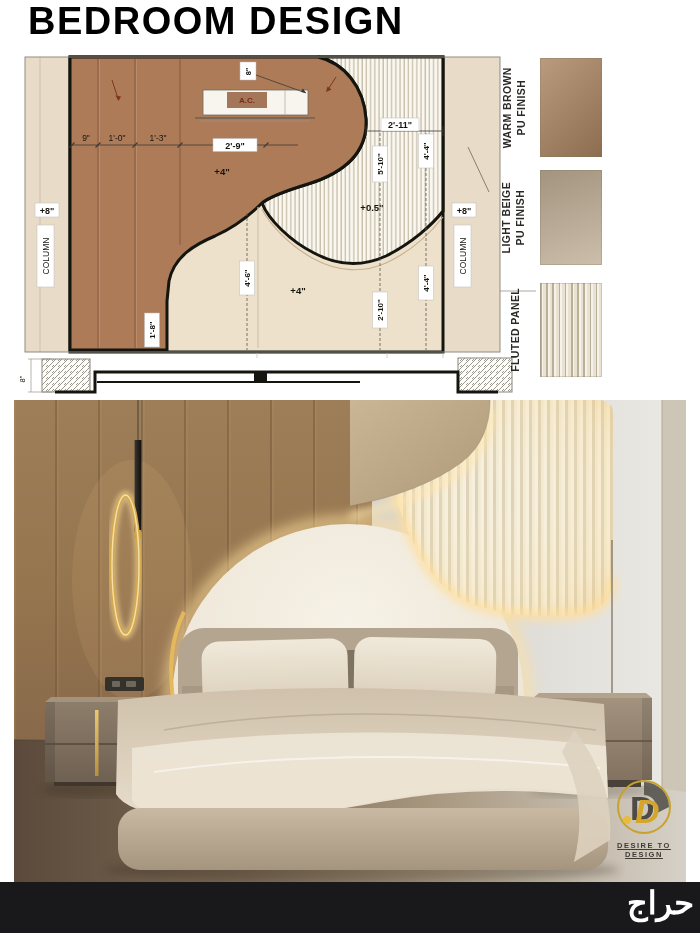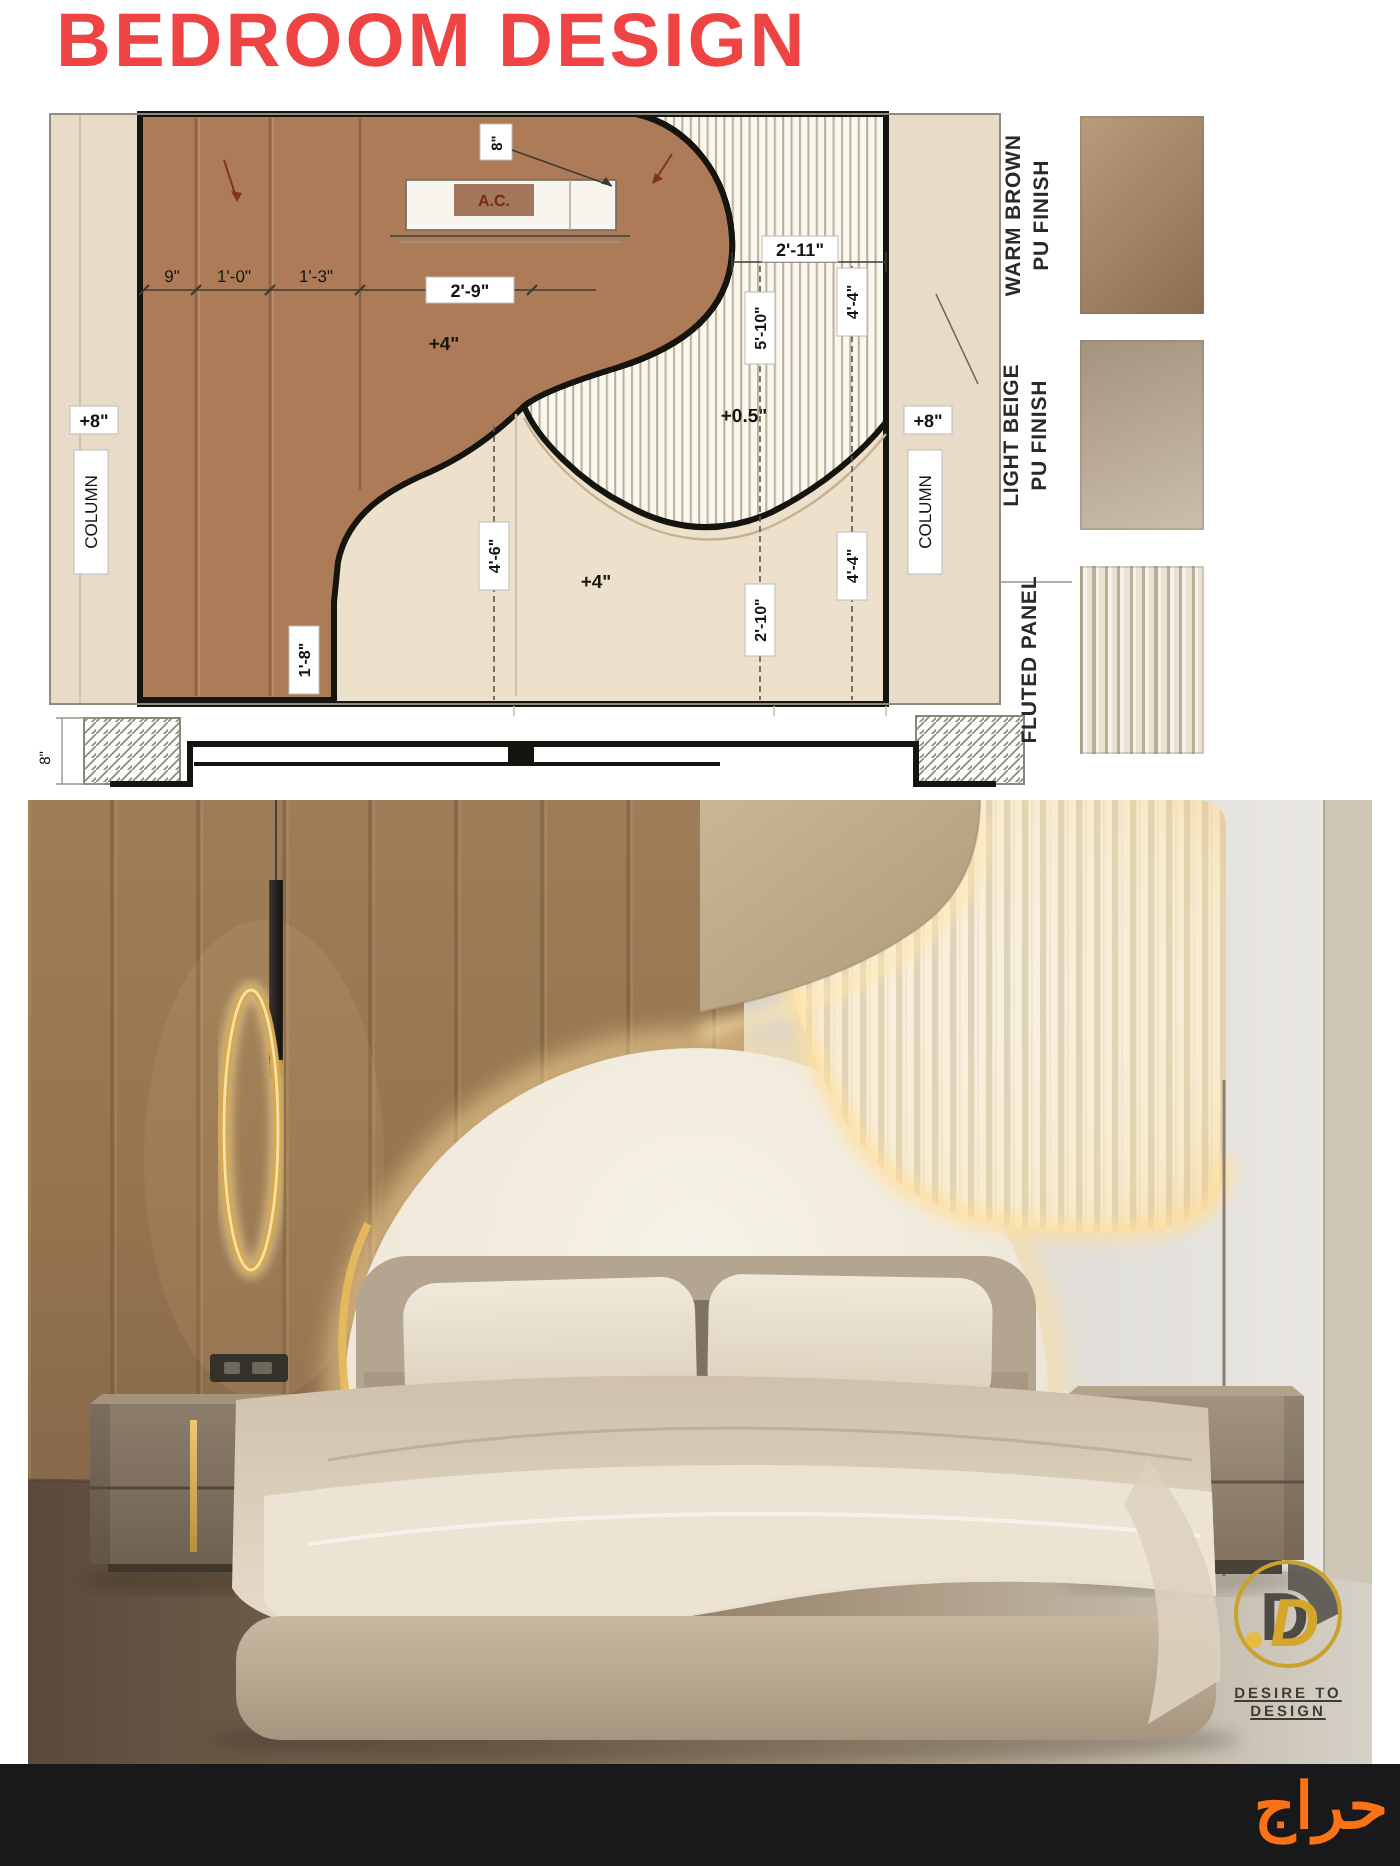--- a/index.html
+++ b/index.html
@@ -1,41 +1,41 @@
 <!DOCTYPE html>
 <html><head>
 <meta charset="utf-8">
 <style>
   html,body { margin:0; padding:0; background:#ffffff; }
   .page { position:relative; width:700px; height:933px; background:#fff; overflow:hidden;
           font-family:"Liberation Sans", sans-serif; }
 
   .title { position:absolute; top:0px; left:28px; margin:0; font-size:38px; font-weight:800;
-           color:#ef4444; letter-spacing:1.5px; }
+           color:#000000; letter-spacing:1.5px; }
 
   svg text { font-family:"Liberation Sans", sans-serif; }
 
   .elev-svg { position:absolute; left:0; top:55px; }
 
   
   .legend-label { position:absolute; width:44px; display:flex; align-items:center; justify-content:center; }
   .legend-label .rot { transform:rotate(-90deg); white-space:nowrap; font-size:10.5px; font-weight:700;
                        color:#2a2926; text-align:center; line-height:1.3; letter-spacing:.4px; }
   .swatch { position:absolute; width:62px; box-shadow:0 0 0 1px rgba(120,110,90,.25) inset; }
   .sw-grad1 { background-image:linear-gradient(135deg, rgba(255,255,255,.20), rgba(0,0,0,.16)); }
   .sw-grad2 { background-image:linear-gradient(160deg, rgba(0,0,0,.14), rgba(255,255,255,.22)); }
   .sw-fluted { background-image:repeating-linear-gradient(90deg, rgba(148,133,103,.55) 0 1.6px, rgba(255,255,255,.55) 1.6px 3.4px, rgba(255,255,255,0) 3.4px 6.2px); }
 
   .render { position:absolute; left:14px; top:400px; width:672px; height:482px; overflow:hidden; background:#e6e4df; }
 
   .logo { position:absolute; left:584px; top:378px; width:92px; text-align:center; }
   .logo .brand { font-size:7.5px; font-weight:700; letter-spacing:1.5px; color:#3f3b35; margin-top:-3px;text-decoration:underline; }
 
   .footer { position:absolute; left:0; top:882px; width:700px; height:51px; background:#19181a; }
-  .watermark { position:absolute; right:6px; top:2px; font-size:32px; font-weight:700; color:#f97316;
+  .watermark { position:absolute; right:6px; top:2px; font-size:32px; font-weight:700; color:#ffffff;
                font-family:Liberation Serif, serif; }
 </style>
 </head>
 <body>
 
 <div class="page">
 
   <h1 class="title">BEDROOM DESIGN</h1>
 
   <svg class="elev-svg" width="700" height="345" viewBox="0 0 700 345">

